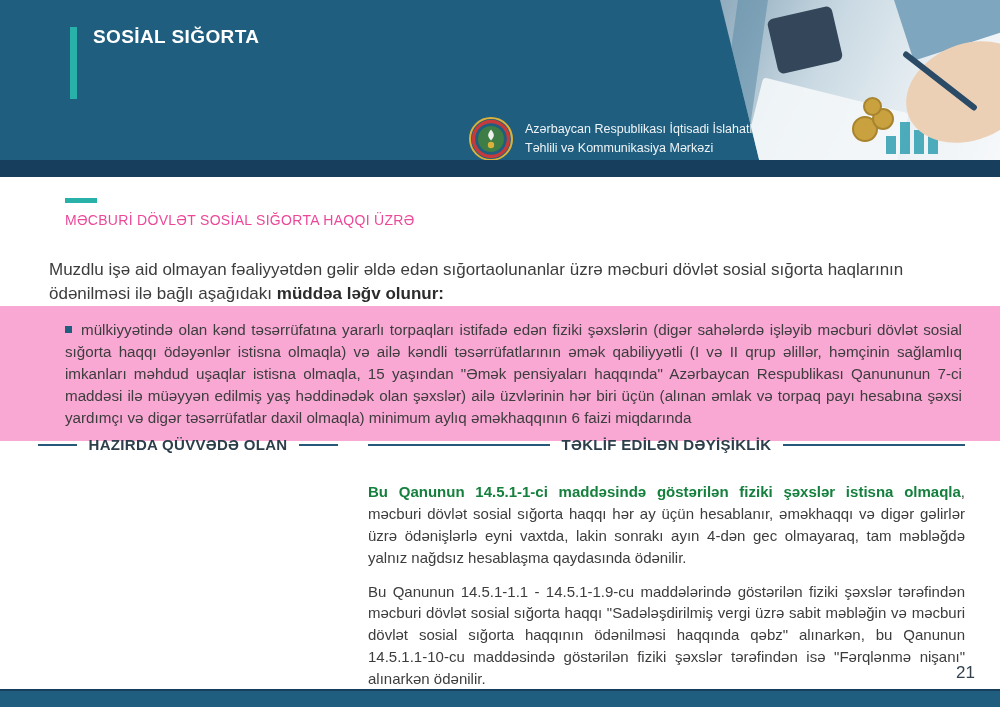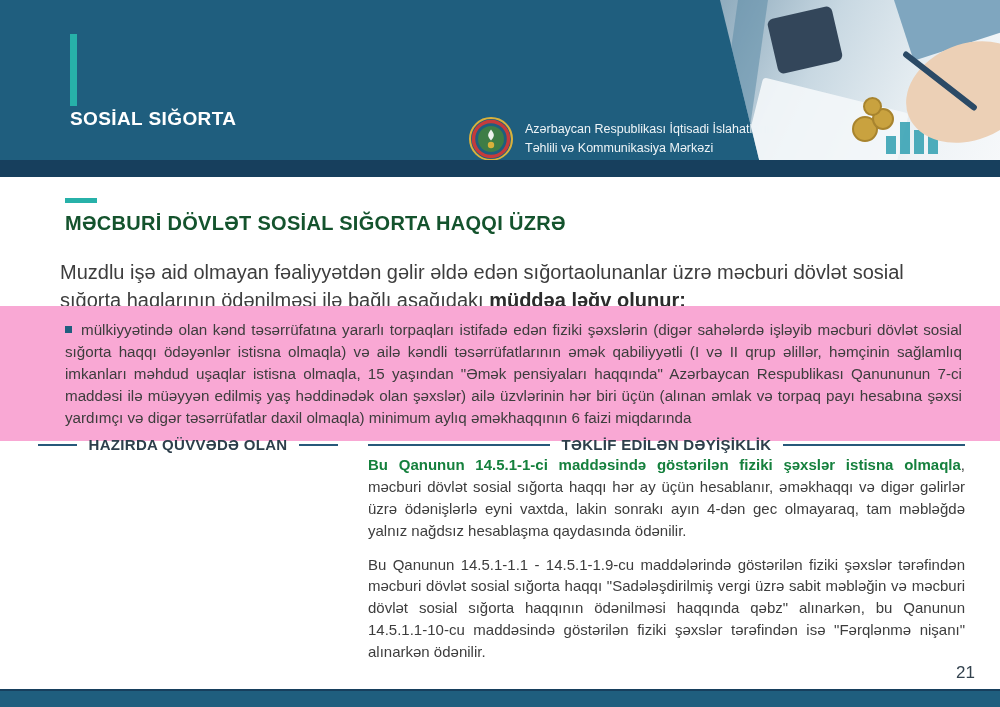--- a/index.html
+++ b/index.html
@@ -1,21 +1,21 @@
 <!DOCTYPE html>
 <html><head>
 <meta charset="utf-8">
 <style>
   * { box-sizing: border-box; margin: 0; padding: 0; }
   body { background:#ffffff; font-family:"Liberation Sans", sans-serif; }
   .slide { position:relative; width:1000px; height:707px; margin:0 auto; background:#ffffff; overflow:hidden; }
 
   
   .header { position:absolute; top:0; left:0; width:1000px; height:160px; background:#1F5E7E; }
-  .title-block { position:absolute; left:70px; top:31px; display:flex;flex-direction:column; }
+  .title-block { position:absolute; left:70px; top:24px; display:flex; }
   .title-accent { width:7px; height:72px; background:#27B1A9; margin-right:16px; margin-top:3px; }
   .slide-title { color:#ffffff; font-size:19px; font-weight:700; line-height:26px; letter-spacing:.4px; }
   .org { position:absolute; left:468px; top:92px; display:flex; align-items:center; gap:11px;margin-top:24px; }
   .org-text { color:#eef4f7; font-size:12.5px; line-height:1.5; }
 
   
   .photo { position:absolute; top:0; right:0; width:280px; height:160px;
            background:linear-gradient(115deg,#8fabbd 0%,#c8d8e2 35%,#eef3f6 75%,#f6f8fa 100%);
            clip-path:polygon(0 0,100% 0,100% 100%,14% 100%); overflow:hidden; }
   .ph-edge { position:absolute; left:6px; top:-10px; width:30px; height:190px; background:#5b8ba6; opacity:.55; transform:skewX(-8deg); }
@@ -30,33 +30,33 @@
   .ph-bars i { display:block; width:10px; background:#2f9fb0; opacity:.85; }
   .ph-hand { position:absolute; right:-34px; top:44px; width:130px; height:96px; background:#ecd0b6; border-radius:50%; transform:rotate(-22deg); }
   .ph-pen { position:absolute; right:14px; top:78px; width:92px; height:6px; background:#2b4a66; border-radius:3px; transform:rotate(38deg); }
   .ph-sleeve { position:absolute; right:-20px; top:-26px; width:120px; height:70px; background:#7fa6bf; transform:rotate(-18deg); }
 
   .header-strip { position:absolute; top:160px; left:0; width:1000px; height:17px; background:#173F5D; }
 
   
   .section-heading { position:absolute; left:65px; top:198px; }
   .teal-bar { width:32px; height:5px; background:#27B1A9; margin-bottom:9px; }
-  .section-heading h2 { color:#14532d; font-size:20px; font-weight:700; letter-spacing:.3px; }
+  .section-heading h2 { color:#ec4899; font-size:14px; font-weight:400; letter-spacing:.3px; }
 
-  .intro { position:absolute; left:60px; top:258px; width:880px; font-size:20px; line-height:1.42; color:#3D3D3D; }
+  .intro { position:absolute; left:49px; top:258px; width:880px; font-size:17px; line-height:1.42; color:#3D3D3D; }
   .intro b { color:#2c2c2c; }
 
   .gray-block { position:absolute; left:0; top:306px; width:1000px; background:#f9a8d4; padding:13px 38px 13px 65px; }
   .gray-block p { font-size:15.2px; line-height:1.44; color:#3D3D3D; text-align:justify; }
   .bullet-square { display:inline-block; width:7px; height:7px; background:#1F5E7E; margin-right:9px; vertical-align:2px; }
 
   .columns { position:absolute; left:38px; top:436px; width:927px; display:flex; gap:30px; }
   .col-left { width:300px; flex:0 0 300px; }
   .col-right { flex:1; }
-  .col-heading { display:flex; align-items:center; gap:12px; margin-bottom:1px; }
+  .col-heading { display:flex; align-items:center; gap:12px; margin-bottom:28px; }
   .col-heading .rule { flex:1; height:2px; background:#27597A; }
   .col-heading h3 { color:#2E3F4B; font-size:15px; font-weight:700; letter-spacing:.3px; white-space:nowrap; }
   .col-body { font-size:15px; line-height:1.46; color:#3D3D3D; text-align:justify; }
   .col-body + .col-body { margin-top:12px; }
   .col-body b { color:#15803d; }
 
   .page-number { position:absolute; right:25px; bottom:24px; font-size:17px; color:#33424e; }
 
   .footer-band { position:absolute; bottom:0; left:0; width:1000px; height:18px; background:#1F5E7E; border-top:2px solid #173F5D; }
 </style>

